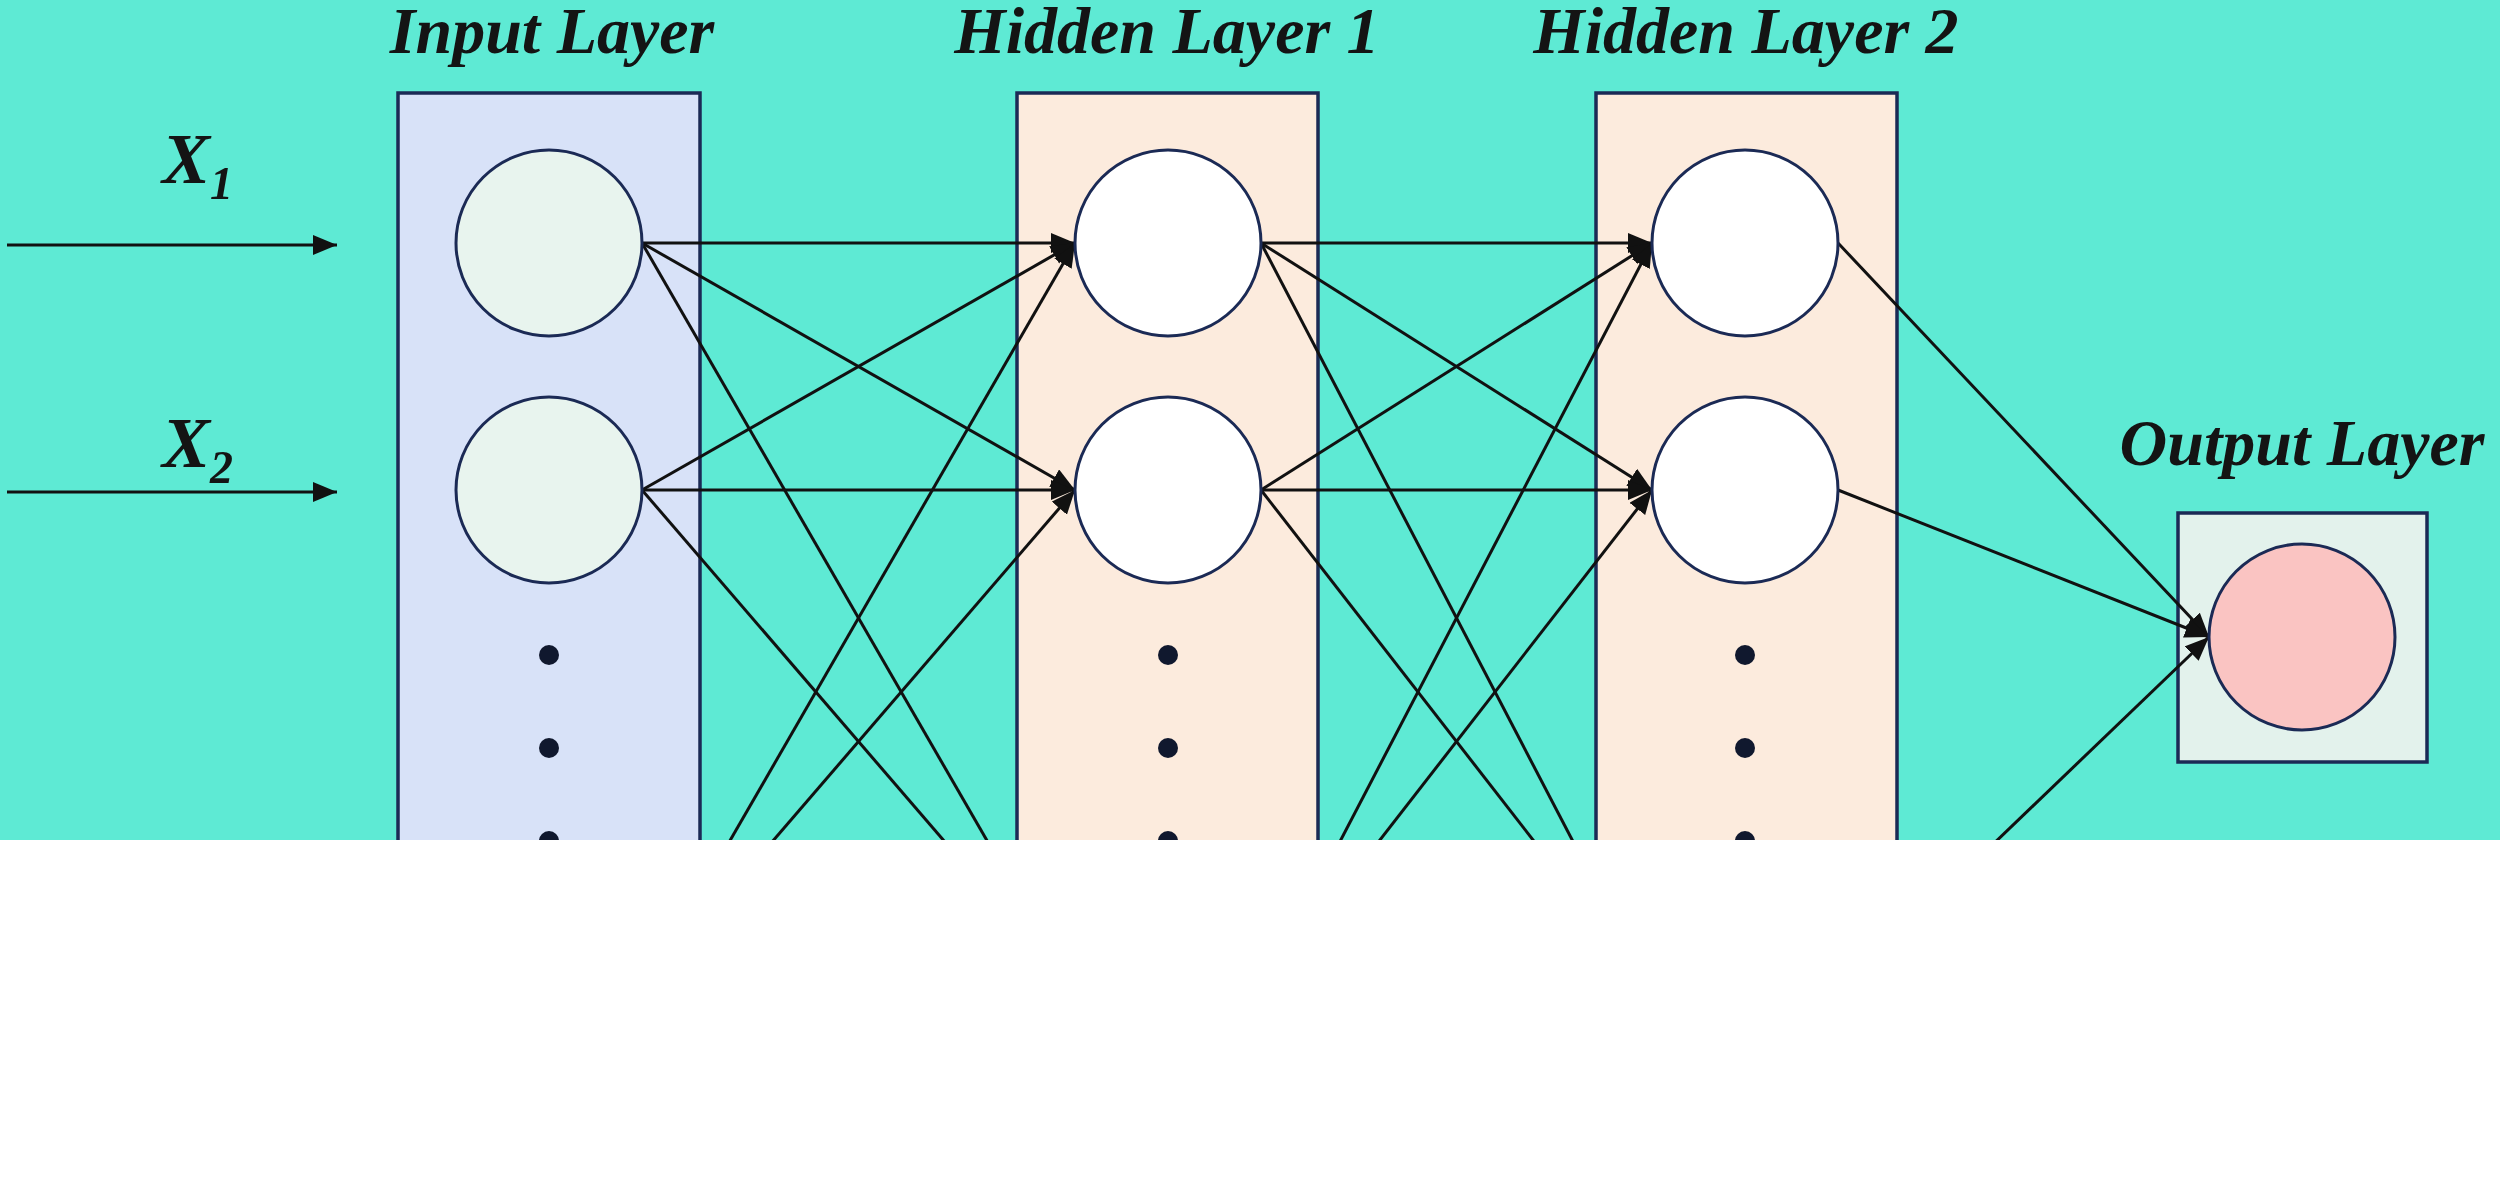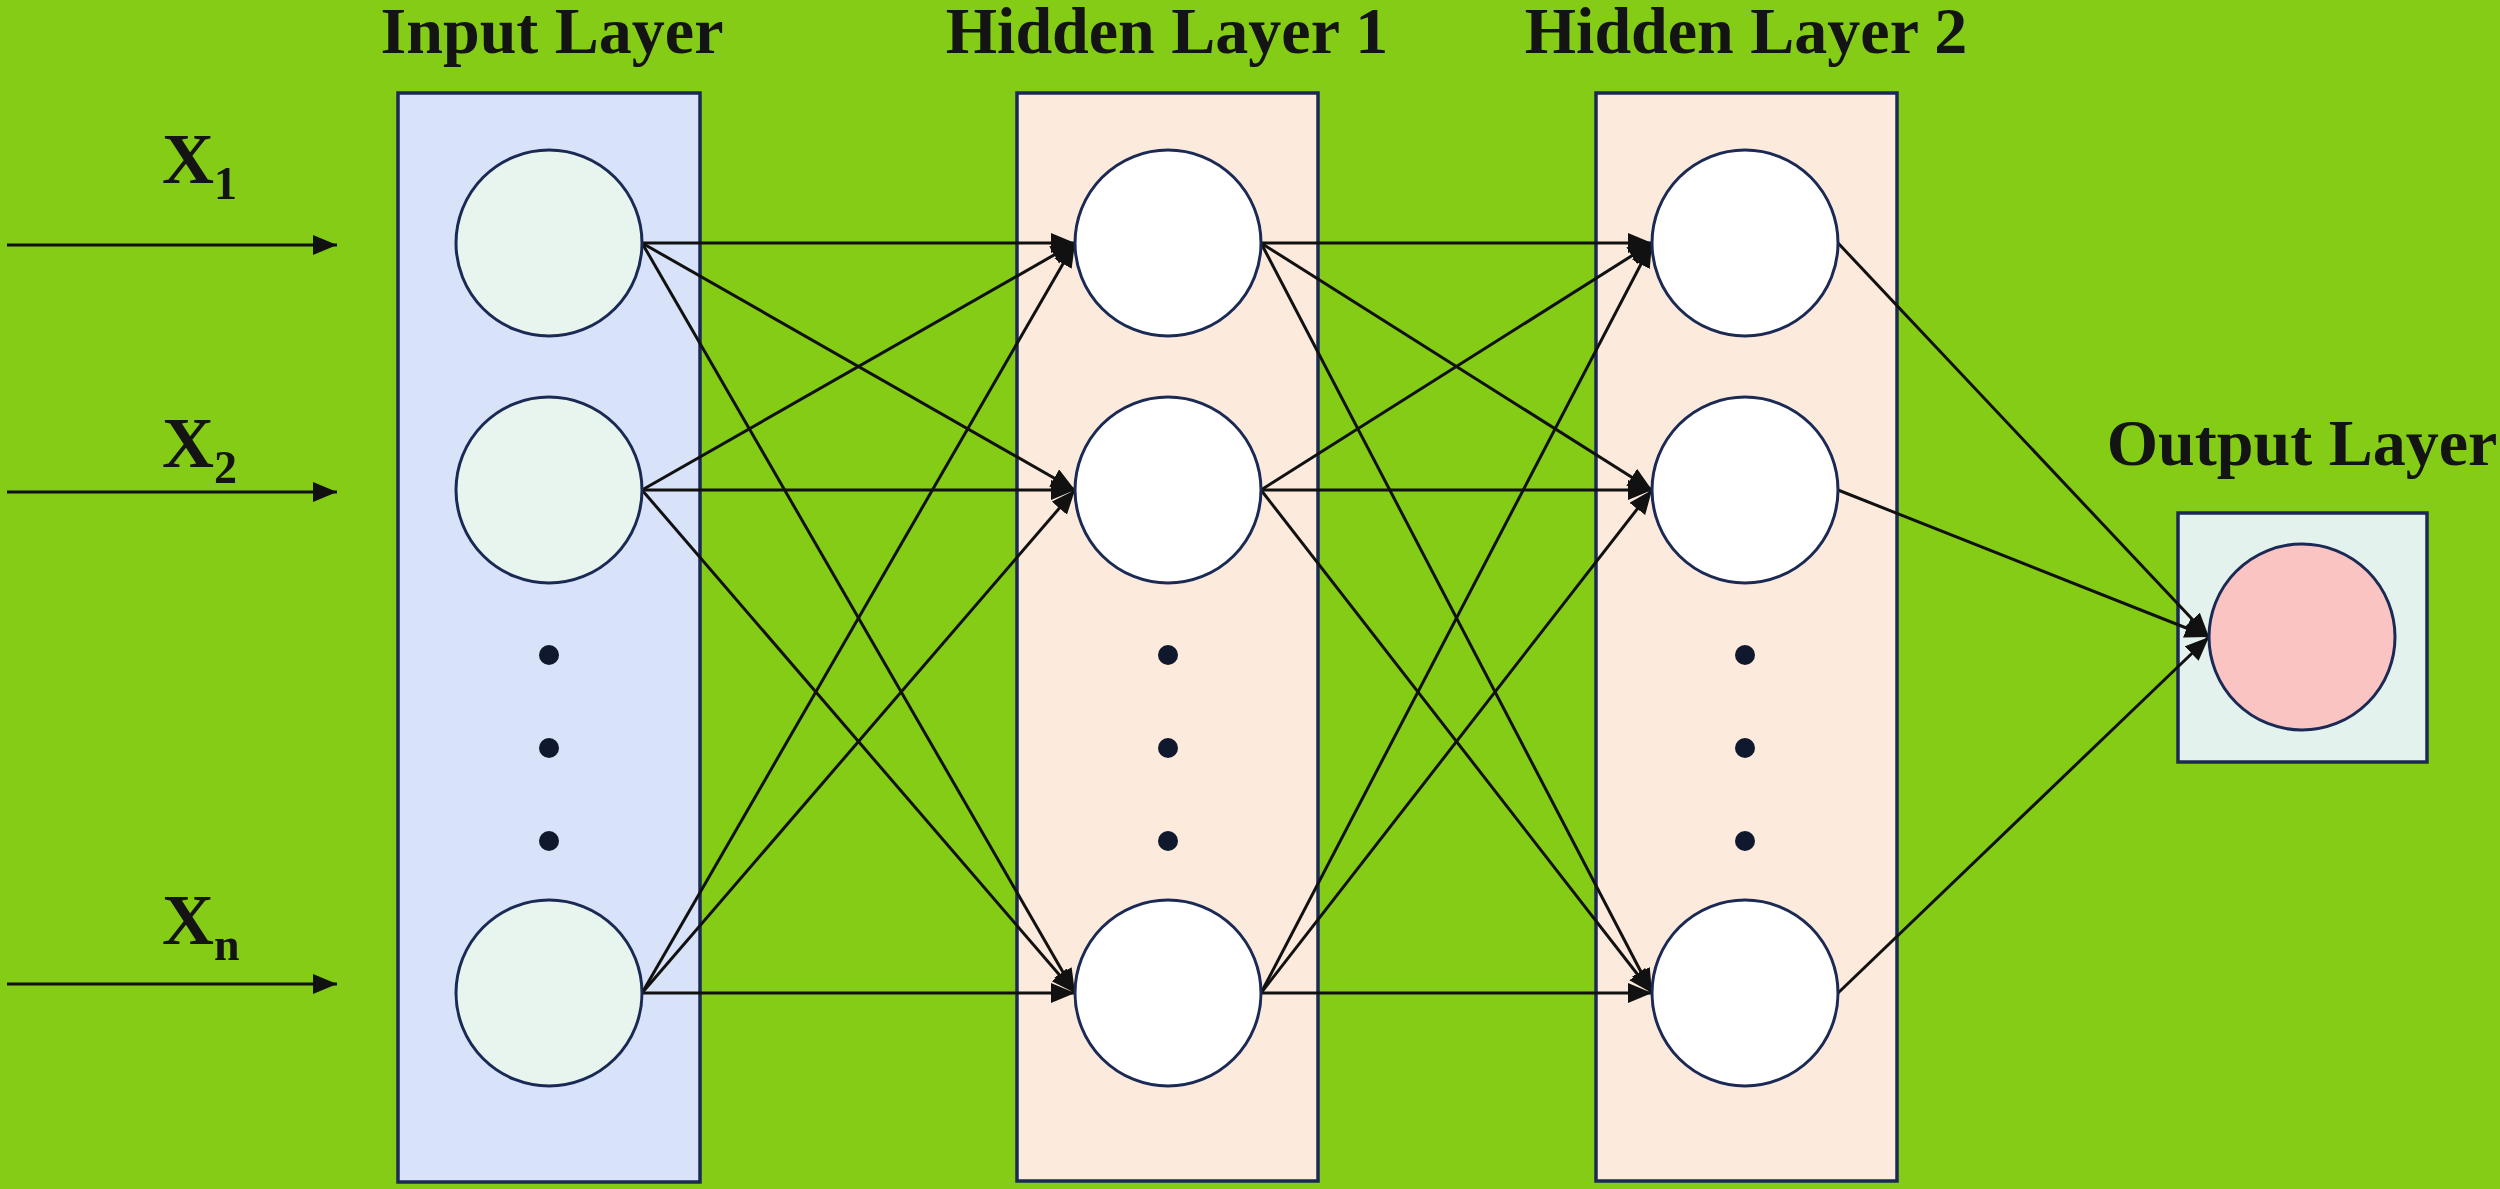--- a/index.html
+++ b/index.html
@@ -1,21 +1,22 @@
 <!DOCTYPE html>
 <html><head>
 <meta charset="utf-8">
 <style>
   html, body { margin: 0; padding: 0; background: #ffffff; }
   .stage {
     position: relative;
     width: 2500px;
-    height: 1189px;
-    background: #84cc16;
+    height: 840px;
+    background: #5eead4;
     font-family: "Liberation Serif", serif;
+    font-style: italic;
   }
   .stage svg { position: absolute; left: 0; top: 0; display: block; }
 
   .box  { stroke: #1b2a55; stroke-width: 3.5px; }
   .node { stroke: #1b2a55; stroke-width: 3px; }
   .edge { stroke: #111111; stroke-width: 3px; fill: none; }
   .dot  { stroke: none; }
 
   .title {
     font-family: "Liberation Serif", serif;

